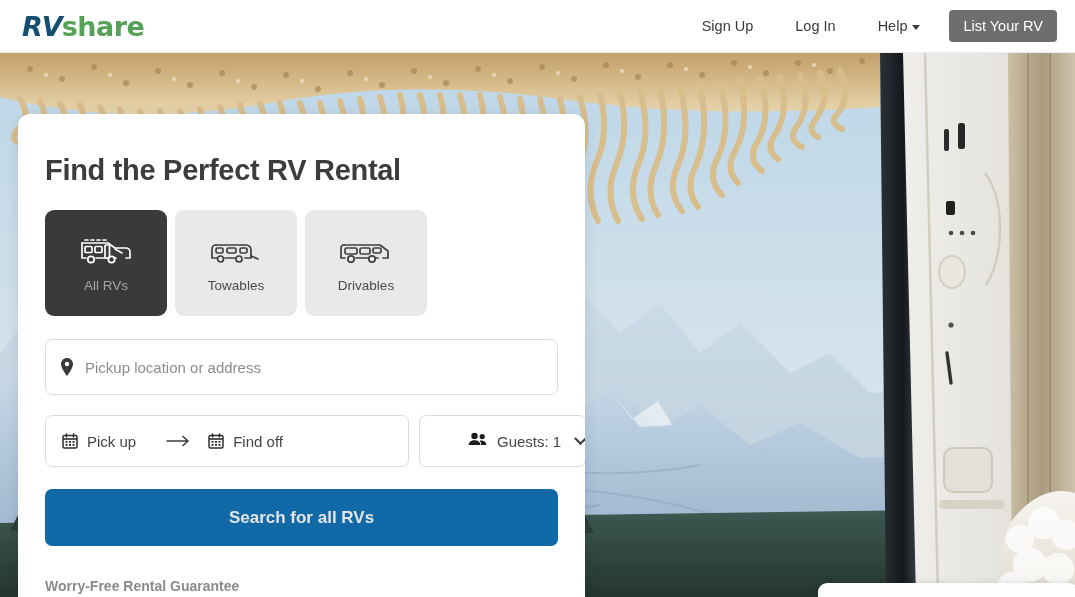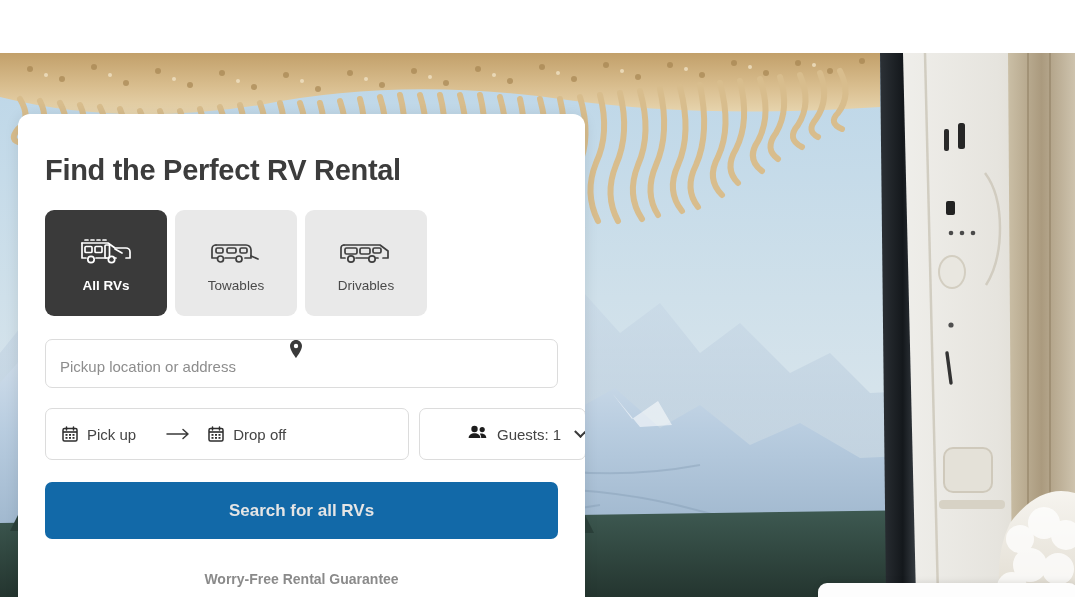--- a/index.html
+++ b/index.html
@@ -123,33 +123,32 @@
   }
   .tab.active { background: #3a3a3a; }
   .tab-icon { height: 40px; display: flex; align-items: center; justify-content: center; margin-bottom: 6px; }
   .tab-label {
     font-size: 13.5px;
     color: #4a4a4a;
     text-align: center;
     line-height: 1.25;
     font-weight: normal;
   }
-  .tab.active .tab-label { color: #ffffff; font-weight: bold; }
+  .tab.active .tab-label { color: #a3a3a3; font-weight: normal; }
 
   
   .field-location {
     display: flex; align-items: center;
-    height: 49px;
+    height: 56px;
     border: 1px solid #dcdcdc;
     border-radius: 7px;
     padding: 0 14px;
     margin-bottom: 20px;
     background: #fff;
     cursor: text;
-    flex-direction: column;
   }
   .field-location .pin { margin-right: 11px; display: flex; }
   .loc-input {
     border: none; outline: none;
     font-size: 15px;
     color: #444;
     width: 100%;
     background: transparent;
     font-family: "Liberation Sans", sans-serif;
   }
@@ -199,21 +198,21 @@
     font-size: 17px;
     font-weight: bold;
     border: none;
     border-radius: 7px;
     cursor: pointer;
     font-family: "Liberation Sans", sans-serif;
     margin-bottom: 32px;
   }
 
   
-  .guarantee { text-align: center; }
+  .guarantee { text-align: left; }
   .g-title { font-size: 14px; color: #8a8a8a; font-weight: bold; margin-bottom: 7px; }
   .g-sub { font-size: 14.5px; color: #adadad; }
   .g-link { color: #adadad; text-decoration: none; cursor: pointer; }
 </style>
 </head>
 <body>
 
 <div id="page">
 
   <div class="hero">
@@ -444,20 +443,32 @@
           <path d="M60,50 q12,22 -2,34 q-12,14 4,18"></path>
           <path d="M40,48 q10,20 -4,32 q-10,14 2,16"></path>
           <path d="M20,46 q12,20 -2,30 q-10,12 4,14"></path>
         </g>
       </g>
     </svg>
   </div>
 
   <div class="floating-card"></div>
 
+  <div class="header">
+    <div class="logo">
+      <span class="rv">RV</span>
+        <span class="share">share</span>
+    </div>
+    <nav class="nav">
+      <a class="nav-link">Sign Up</a>
+      <a class="nav-link">Log In</a>
+      <a class="nav-link"><span>Help</span><span class="caret"></span></a>
+      <button class="btn-list">List Your RV</button>
+    </nav>
+  </div>
 
   <div class="search-card">
 
     <div class="card-title">Find the Perfect RV Rental</div>
 
     
     <div class="tabs">
 
       <button class="tab active">
         <span class="tab-icon">
@@ -559,21 +570,21 @@
               <g fill="#2e2e2e" stroke="none">
                 <rect x="3.5" y="8" width="2" height="1.8"></rect>
                   <rect x="7" y="8" width="2" height="1.8"></rect>
                 <rect x="10.5" y="8" width="2" height="1.8"></rect>
                   <rect x="3.5" y="11" width="2" height="1.8"></rect>
                 <rect x="7" y="11" width="2" height="1.8"></rect>
                   <rect x="10.5" y="11" width="2" height="1.8"></rect>
               </g>
             </svg>
           </span>
-          <span class="date-text">Drop off</span>
+          <span class="date-text">Find off</span>
         </span>
       </div>
 
       <div class="guests">
         <span>
           <svg width="20" height="14" viewBox="0 0 20 14" fill="#1d1d1d">
             <circle cx="6.5" cy="4" r="3.2"></circle>
             <circle cx="14.2" cy="4.6" r="2.6"></circle>
             <path d="M0.6 13c0-3 2.7-4.7 5.9-4.7S12.4 10 12.4 13z"></path>
             <path d="M13 8.6c2.9 0 5.3 1.5 5.3 4.4h-5.1c0-1.7-.5-3.2-1.4-4.3.4-.1.8-.1 1.2-.1z"></path>

